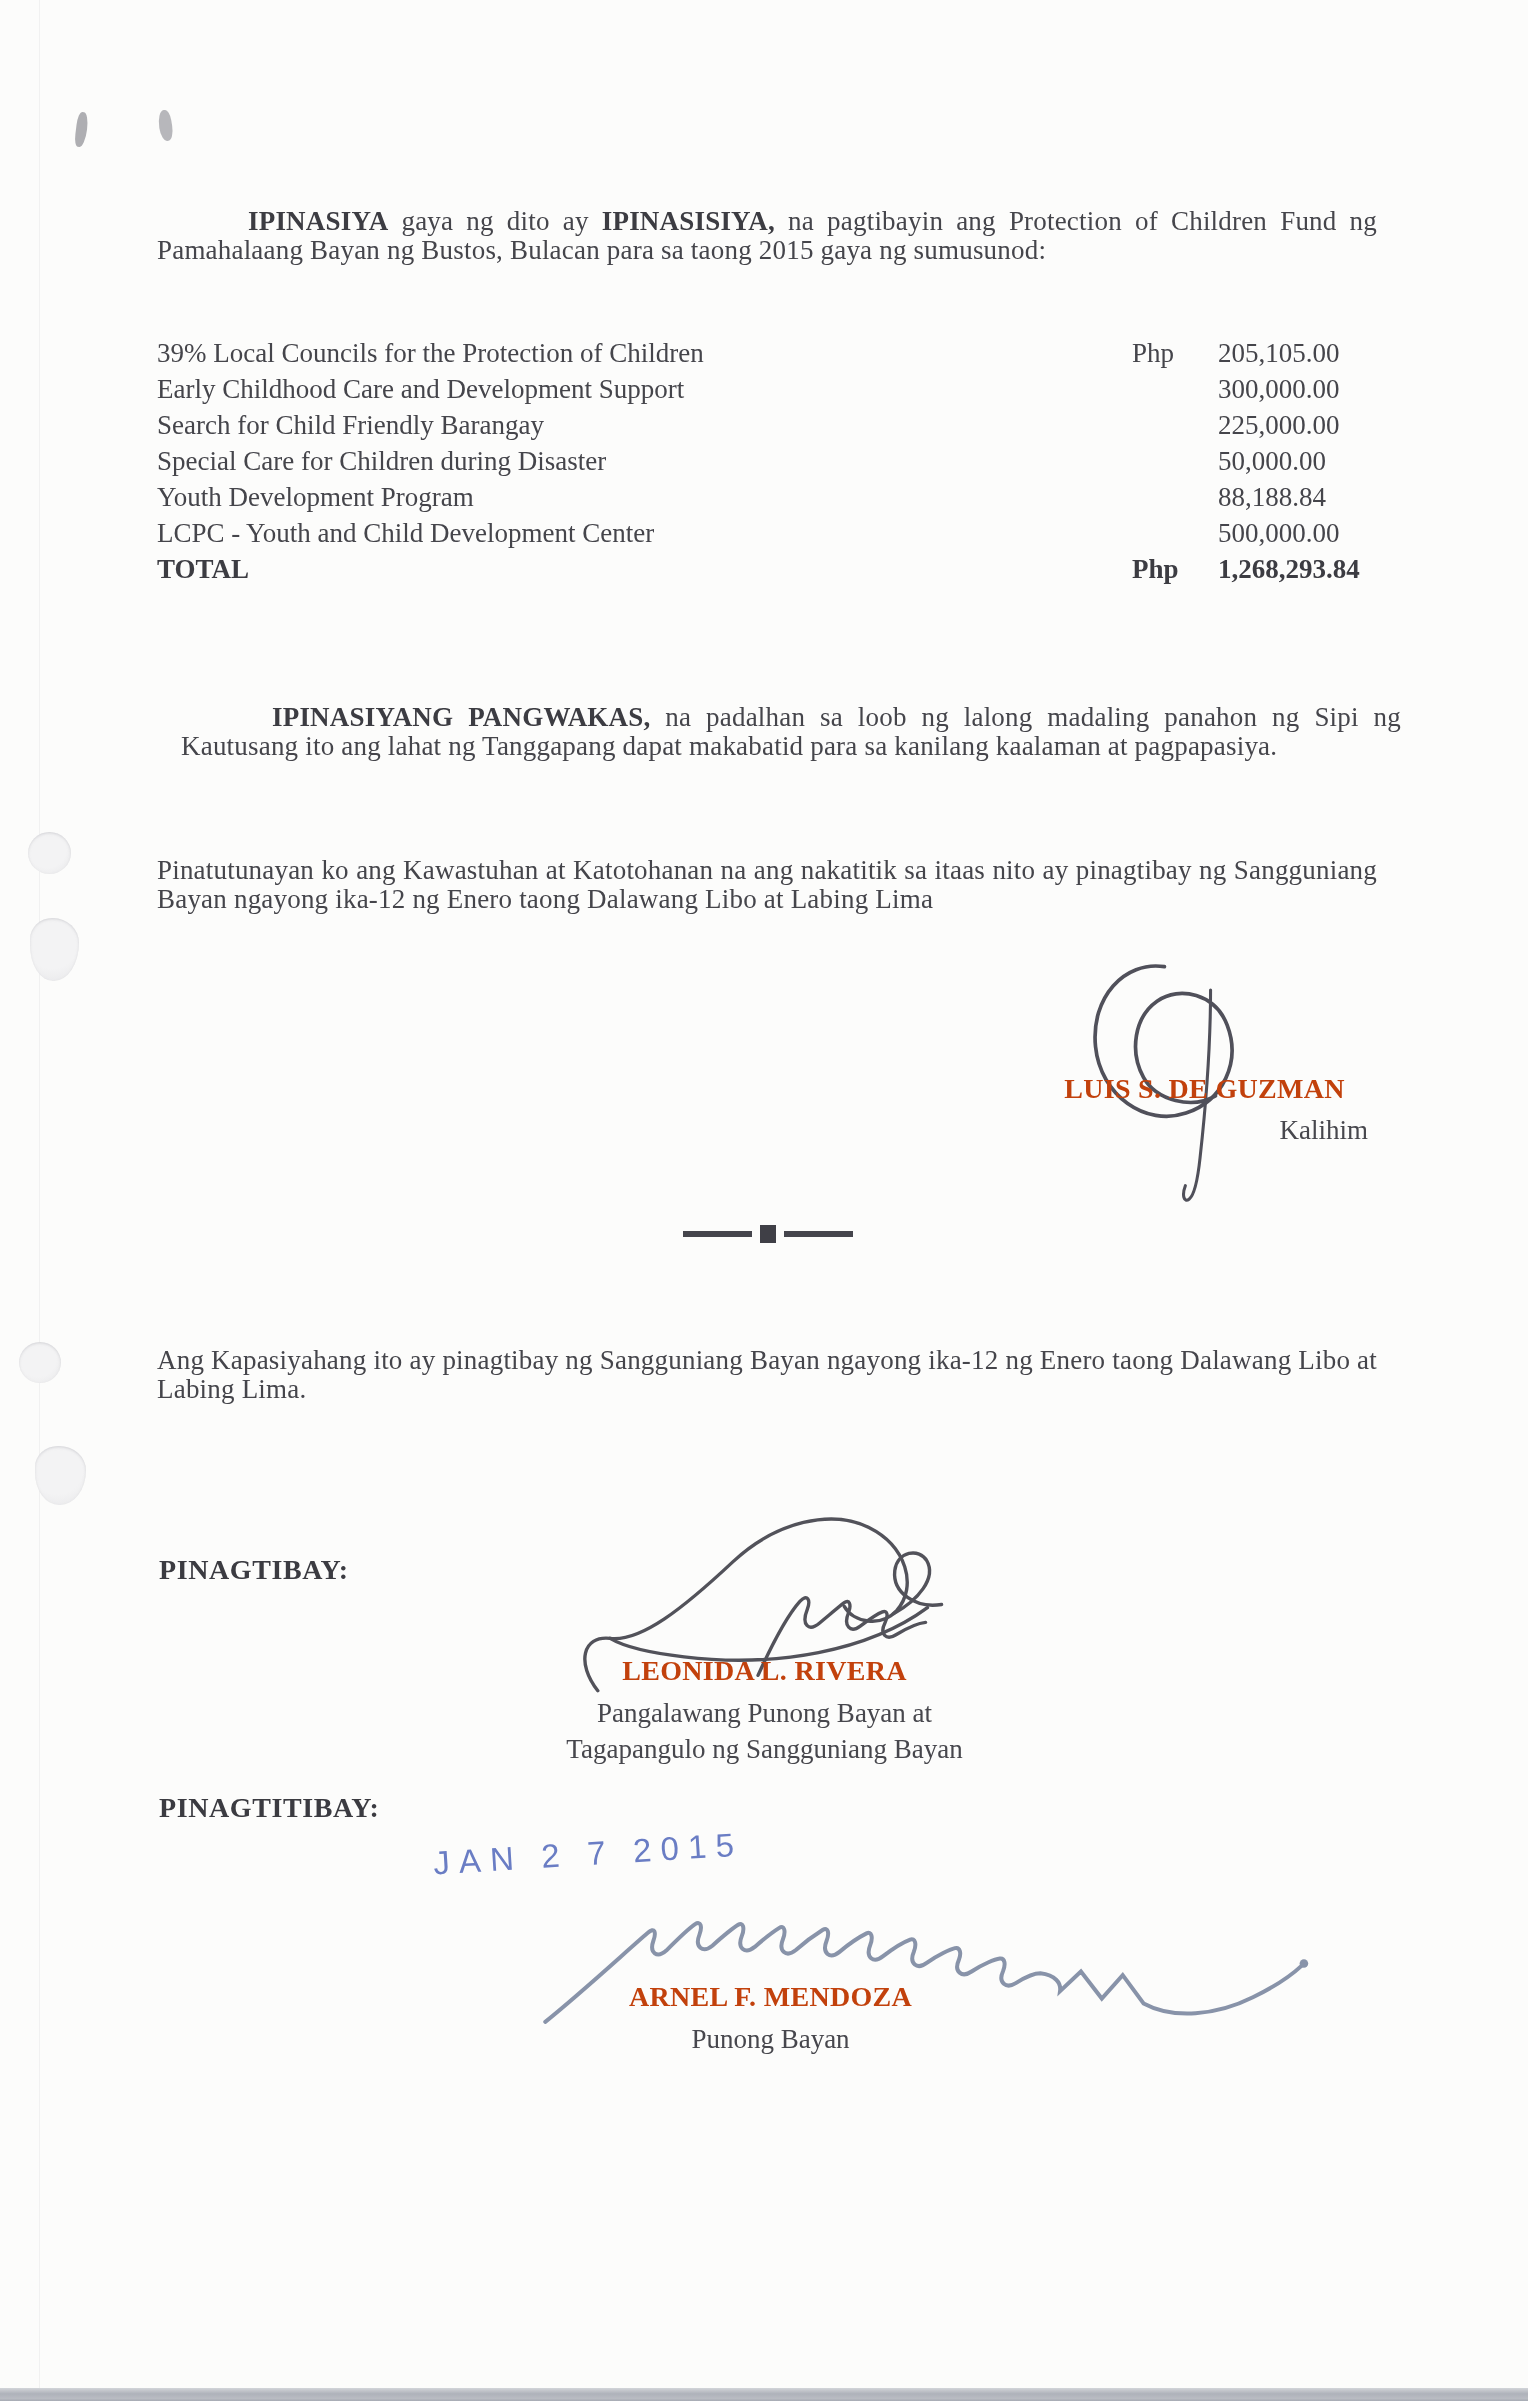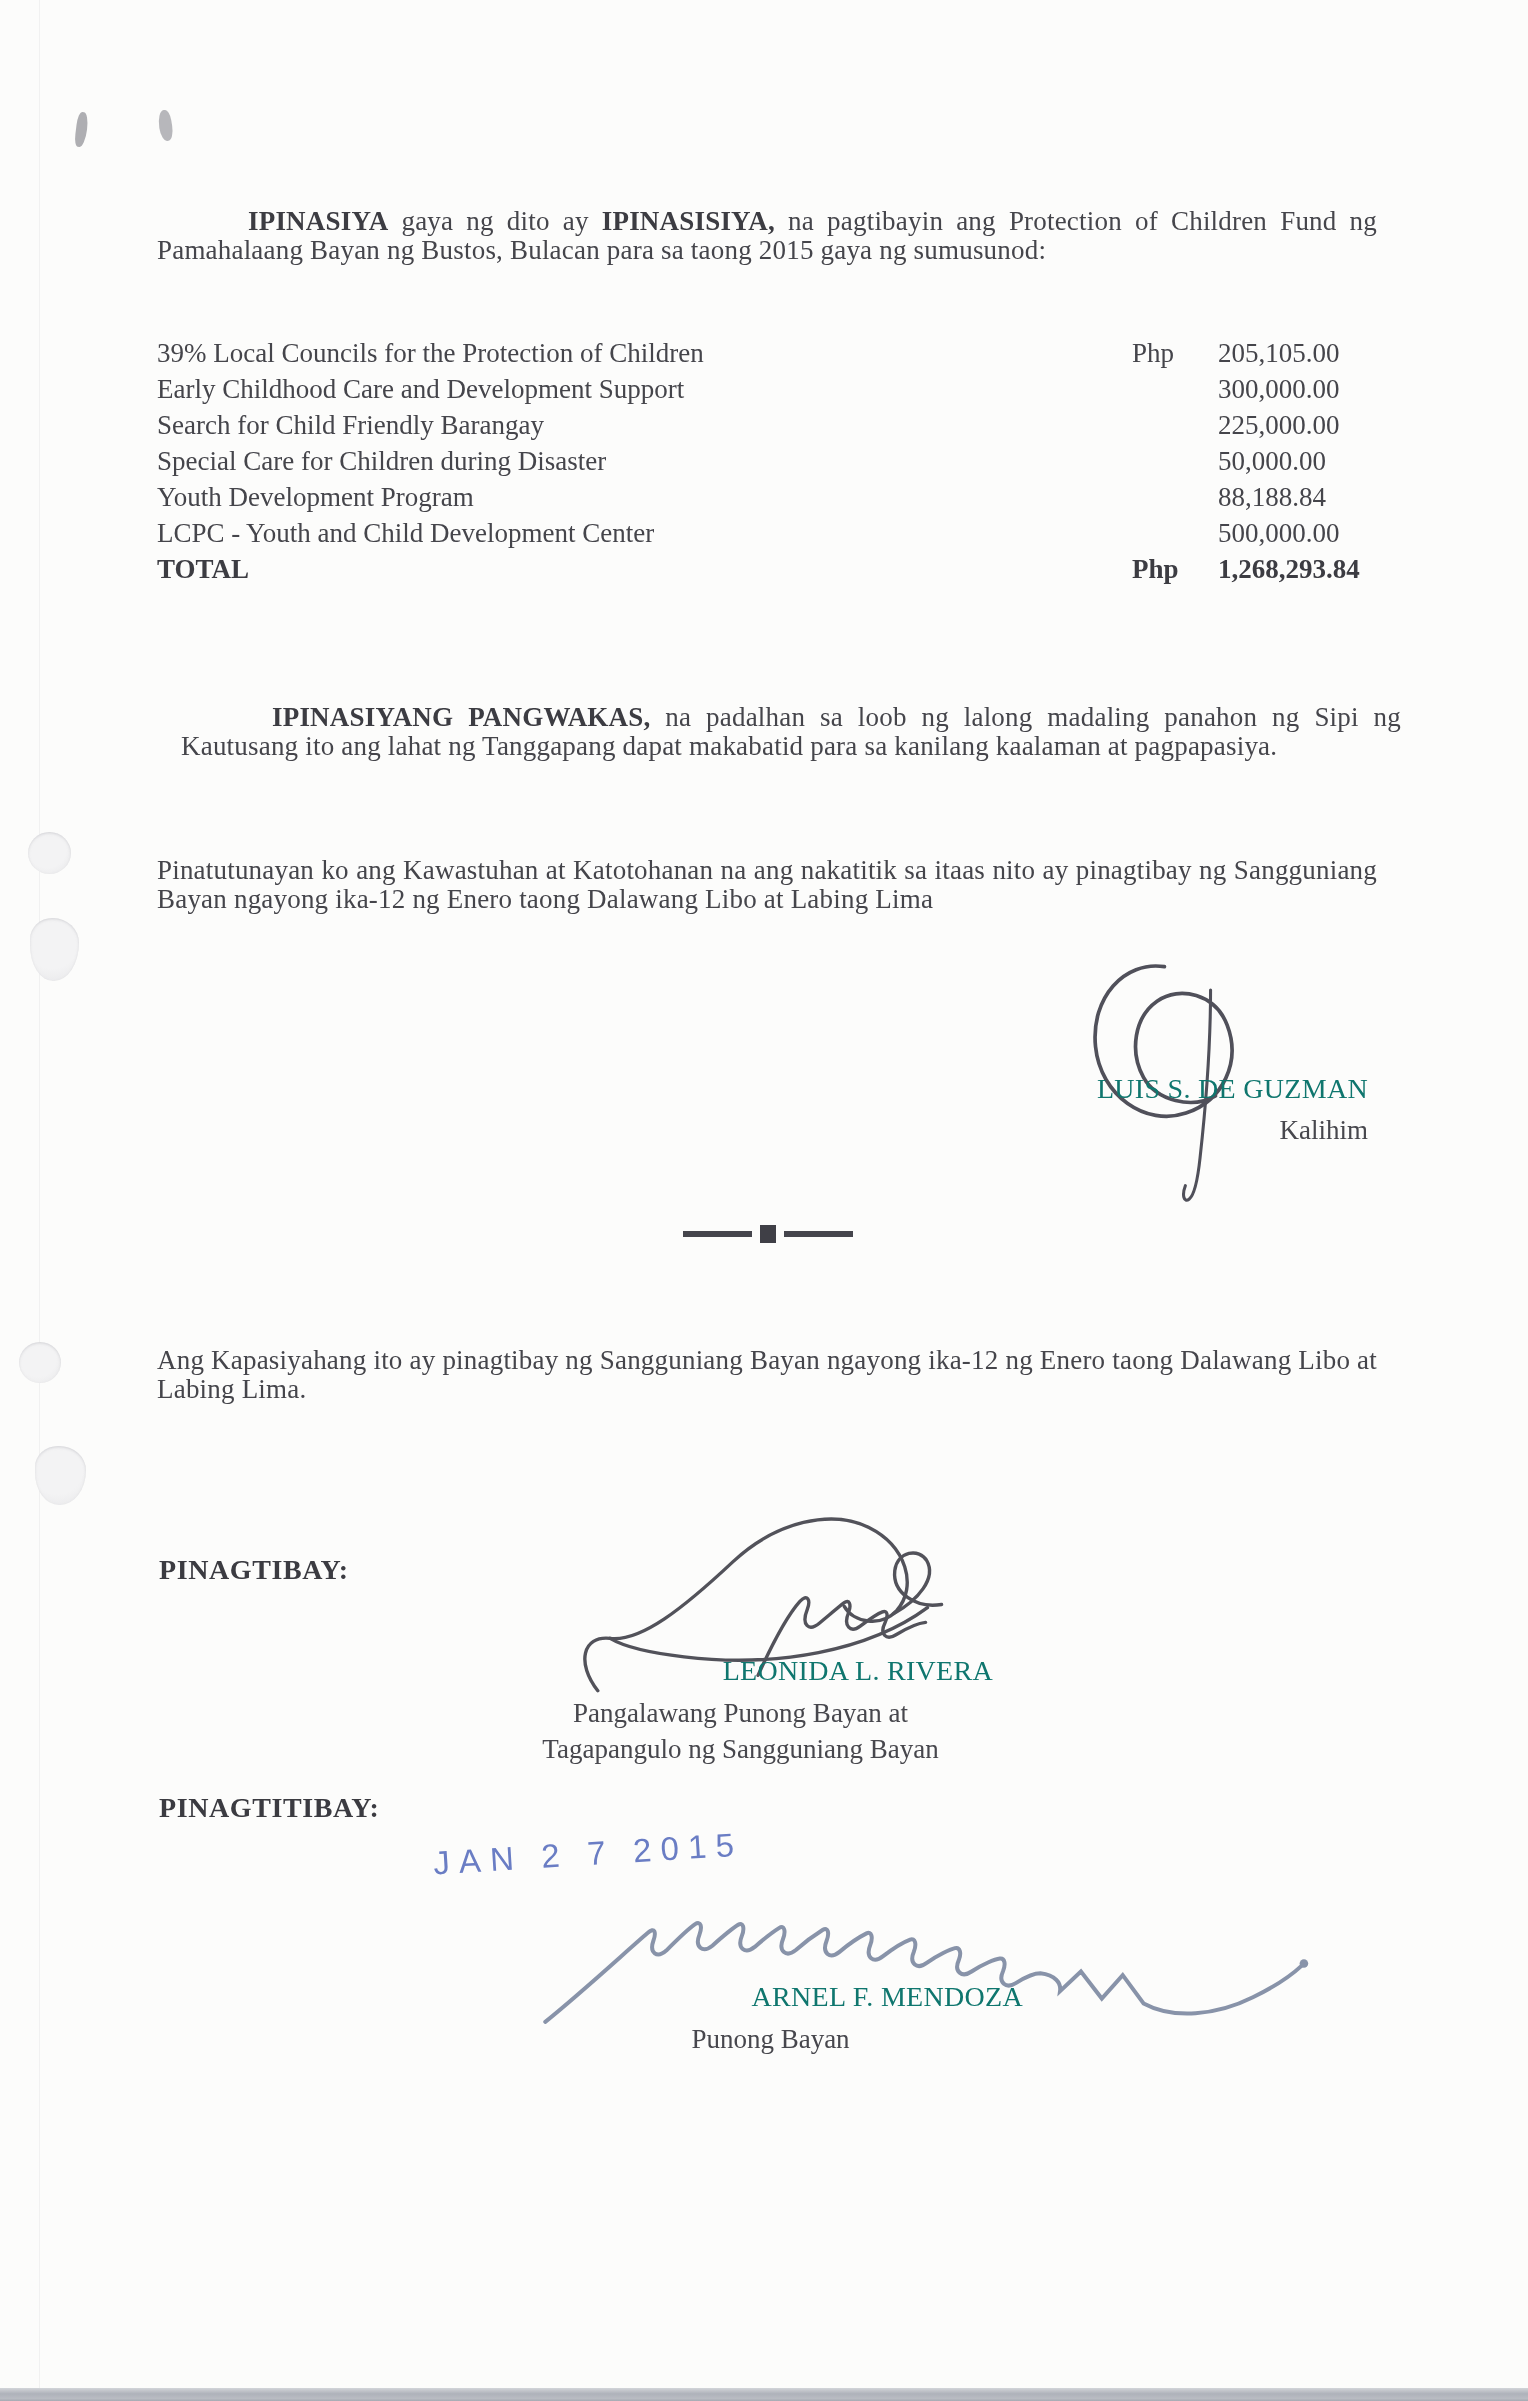--- a/index.html
+++ b/index.html
@@ -27,21 +27,21 @@
   .budget-row .amt{width:160px;flex:0 0 auto;}
   .budget-row.total{font-weight:bold;color:#3c3c42;}
   
   .divider{position:absolute;left:678px;top:1223px;width:179px;height:22px;
     display:flex;align-items:center;justify-content:center;gap:8px;}
   .divider .dash{width:69px;height:5.5px;background:#45454c;}
   .divider .sq{width:16px;height:18px;background:#3f3f46;}
   
   .label-bold{position:absolute;left:159px;font-size:28px;font-weight:bold;color:#3b3b41;letter-spacing:0.6px;text-align:center;}
   .sign-block{position:absolute;text-align:center;}
-  .sign-name{font-size:28px;font-weight:normal;color:#0f766e;letter-spacing:0.3px;text-align:right;}
+  .sign-name{font-size:28px;font-weight:bold;color:#c2410c;letter-spacing:0.3px;}
   .sign-title{font-size:27px;color:#47474d;}
   .stamp{
     position:absolute;left:433px;top:1835px;
     font-family:"Liberation Sans","DejaVu Sans",sans-serif;
     font-size:33px;letter-spacing:9.2px;color:#5e73c0;
     transform:rotate(-3.5deg);opacity:0.92;font-weight:500;
   }
   svg.sig{position:absolute;overflow:visible;}
   
   .crease{position:absolute;left:39px;top:0;width:1.2px;height:2401px;background:rgba(110,110,125,0.08);}
@@ -130,21 +130,21 @@
   <div class="label-bold" style="top:1554px;">PINAGTIBAY:</div>
 
   <svg class="sig" style="left:573px;top:1509px;" width="370" height="191" viewBox="0 0 600 310">
     <g fill="none" stroke="#52525a" stroke-width="5.5" stroke-linecap="round">
       <path d="M40,295 C5,250 15,205 60,210 C110,216 180,160 260,85 C330,20 420,0 480,30 C540,60 560,125 525,165 C500,192 455,185 440,158"></path>
       <path d="M300,270 C325,215 350,170 368,150 C380,137 386,147 380,163 C370,188 382,200 400,185 C418,170 432,158 440,152 C448,146 452,155 447,168 C438,190 450,202 466,190 C482,178 494,170 502,167 C510,164 512,173 506,185 C497,203 508,214 524,204 C544,192 560,185 572,184"></path>
       <path d="M520,170 C560,148 590,112 574,84 C562,63 526,68 522,100 C518,136 556,162 598,155"></path>
       <path d="M575,160 C480,230 330,258 180,240 C120,233 80,222 60,210"></path>
     </g>
   </svg>
-  <div class="sign-block" style="left:488px;top:1655px;width:505px;">
+  <div class="sign-block" style="left:512px;top:1655px;width:505px;">
     <div class="sign-name">LEONIDA L. RIVERA</div>
     <div class="sign-title" style="margin-top:11px;">Pangalawang Punong Bayan at</div>
     <div class="sign-title" style="margin-top:5px;">Tagapangulo ng Sangguniang Bayan</div>
   </div>
 
   <div class="label-bold" style="top:1792px;">PINAGTITIBAY:</div>
   <div class="stamp">JAN 2 7 2015</div>
 
   <svg class="sig" style="left:539px;top:1899px;" width="789" height="129" viewBox="0 0 1280 210">
     <g fill="none" stroke="#8893a9" stroke-width="6.5" stroke-linecap="round">

